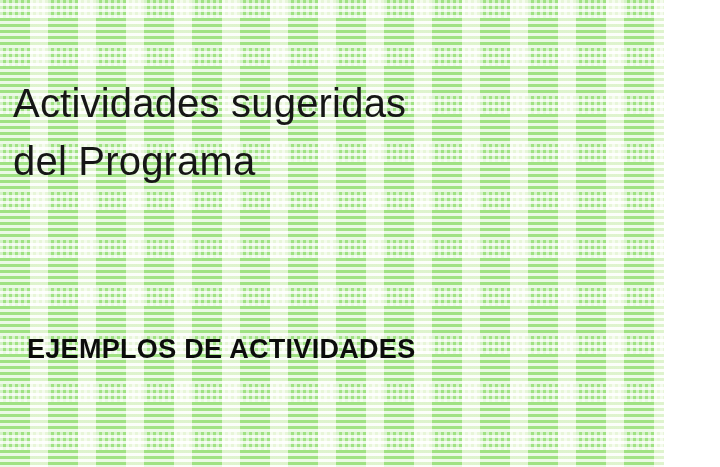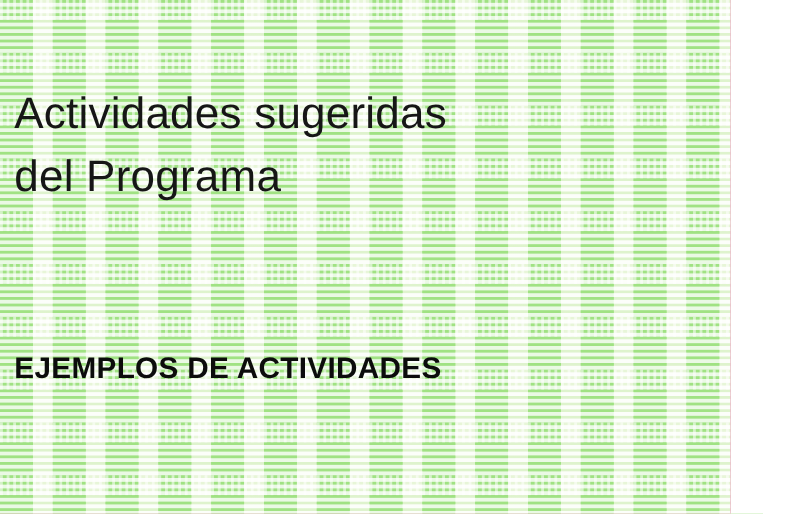--- a/index.html
+++ b/index.html
@@ -12,21 +12,21 @@
     background: #ffffff;
     font-family: "Liberation Sans", sans-serif;
   }
 
   
   #slide {
     position: relative;
     width: 664px;
     height: 467px;
     overflow: hidden;
-    background-color: #ec4899;
+    background-color: #c2410c;
   }
 
   
   #bg-pattern {
     position: absolute;
     inset: 0;
     background-color: #a0e283;
     background-image:
       
       repeating-linear-gradient(
@@ -156,21 +156,21 @@
     color: #161616;
     letter-spacing: 0.2px;
     white-space: pre-line;
   }
 
   #slide-subtitle {
     position: absolute;
     left: 13px;
     top: 318px;
     width: 660px;
-    margin: 0;
+    margin: 14px;
     font-family: "Liberation Sans", sans-serif;
     font-weight: 700;
     font-size: 27px;
     line-height: 34px;
     color: #0c0c0c;
     letter-spacing: 0.3px;
   }
 </style>
 </head>
 <body>

